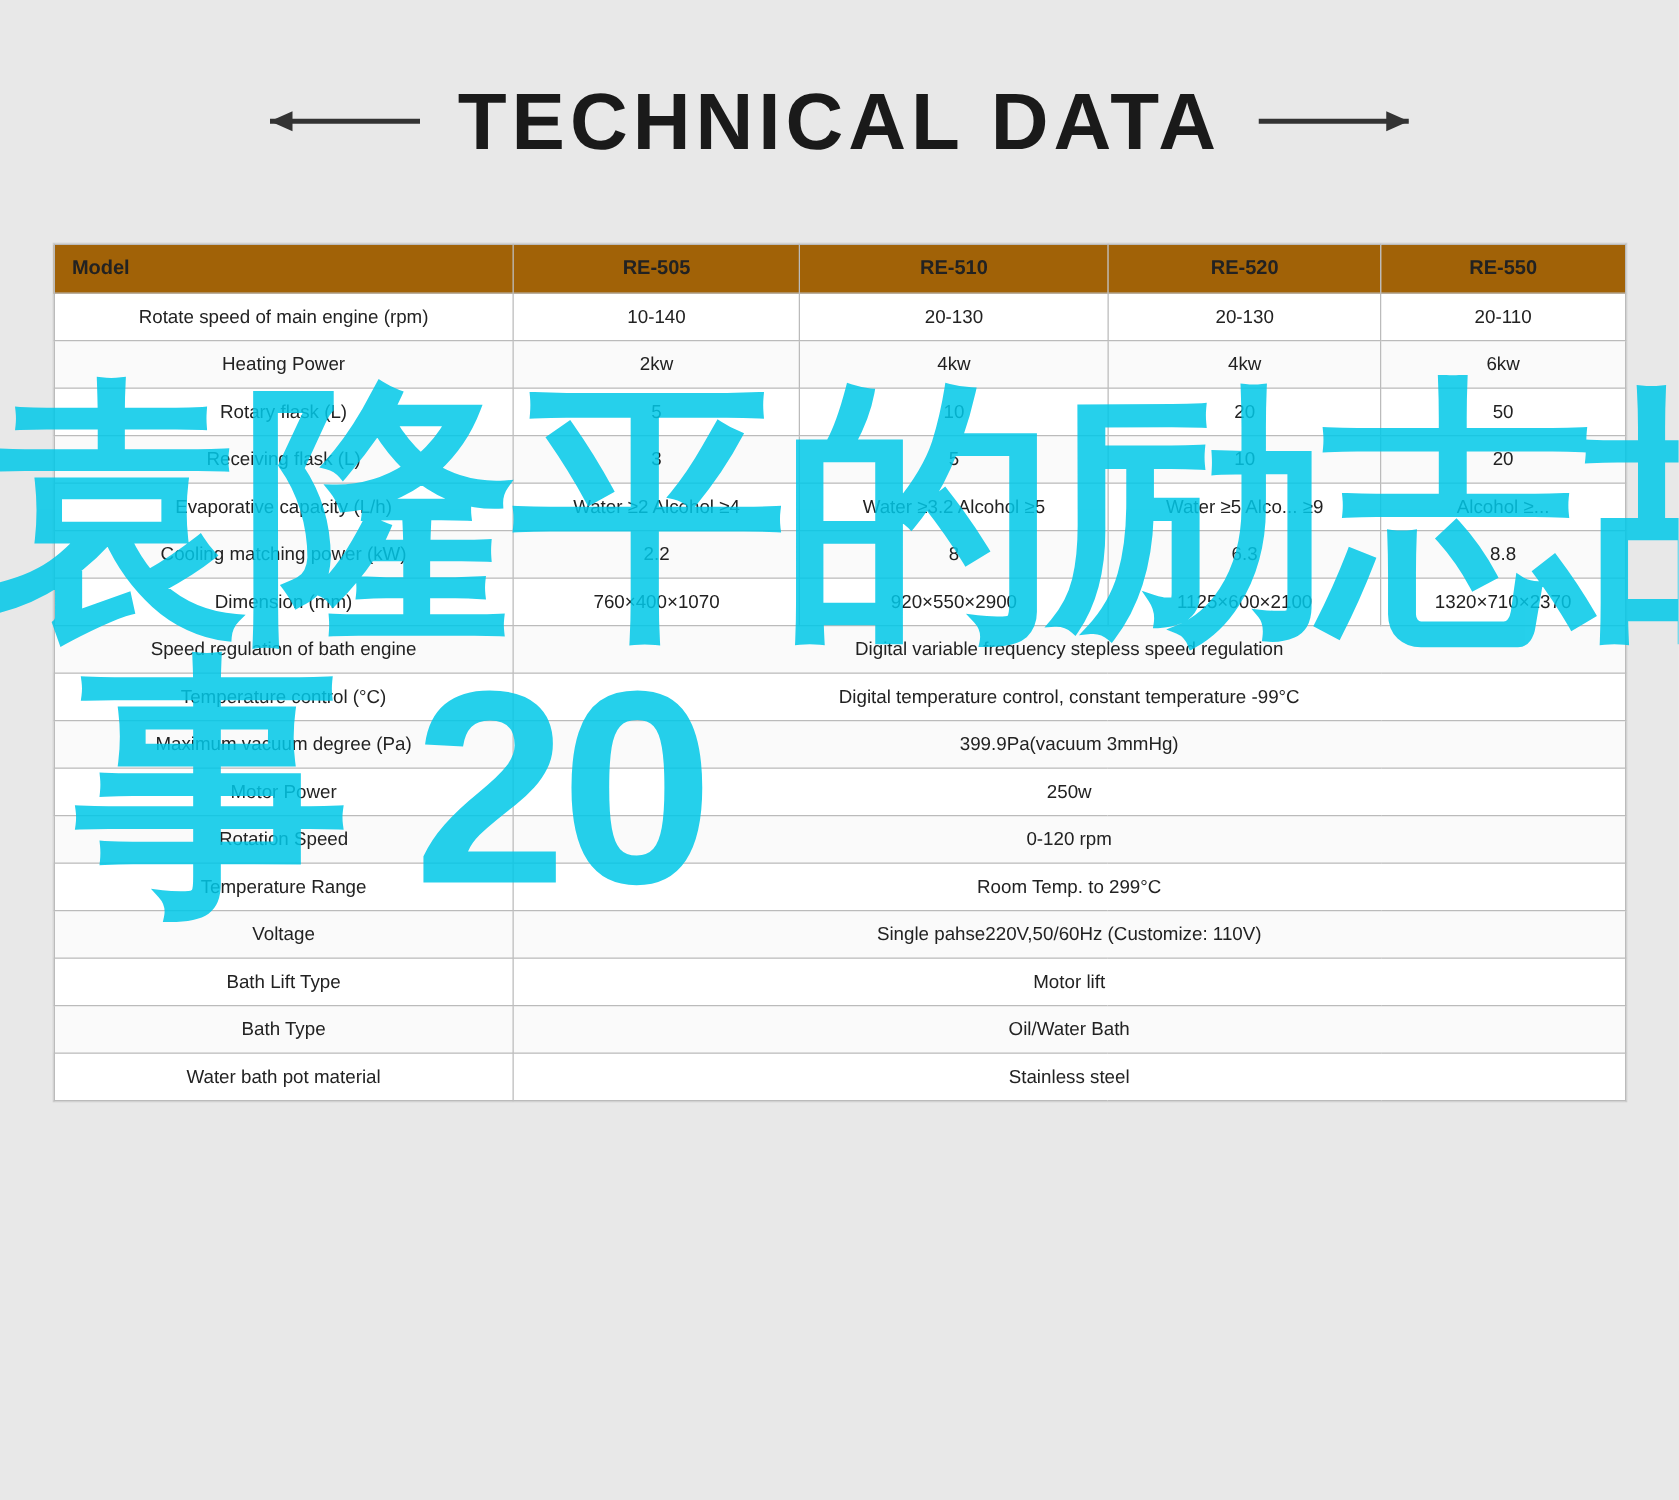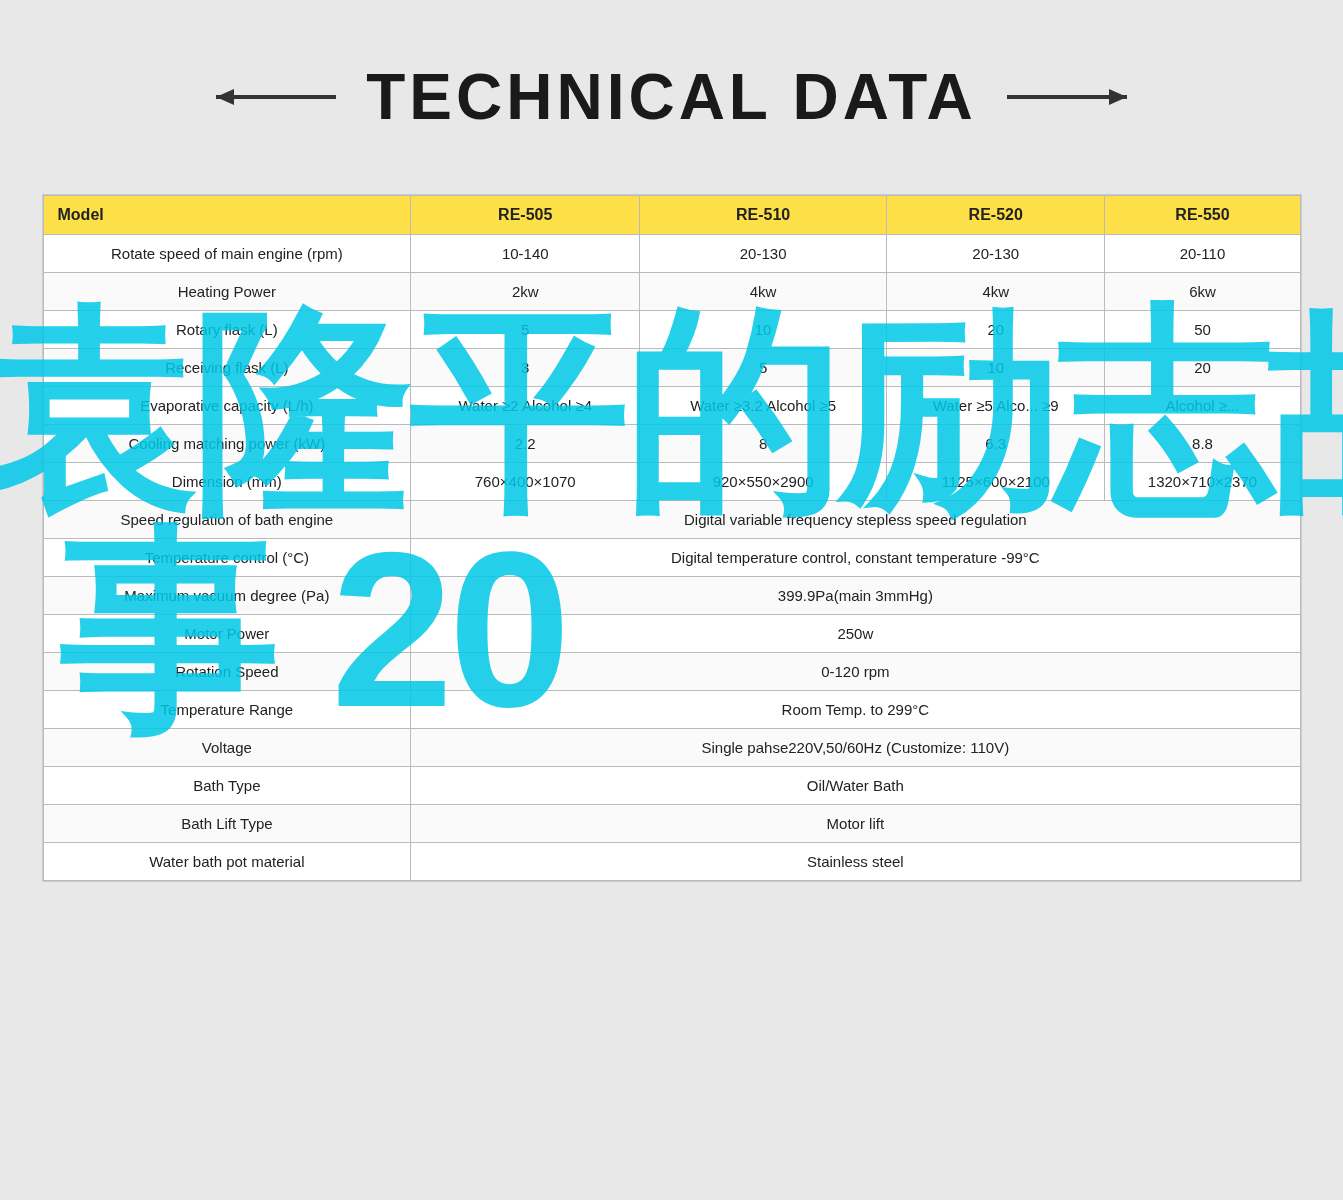--- a/index.html
+++ b/index.html
@@ -84,21 +84,21 @@
 
     th, td {
       border: 1px solid #bbb;
       padding: 10px 14px;
       text-align: center;
       color: #222;
     }
 
     thead th {
       font-weight: 700;
-      background: #fde047;
+      background: #a16207;
       font-size: 16px;
     }
 
     thead th:first-child {
       text-align: left;
     }
 
     tbody td:first-child {
       text-align: center;
       font-weight: 400;
@@ -219,45 +219,45 @@
           <tr>
             <td>Speed regulation of bath engine</td>
             <td colspan="4" class="merged-cell">Digital variable frequency stepless speed regulation</td>
           </tr>
           <tr>
             <td>Temperature control (°C)</td>
             <td colspan="4" class="merged-cell">Digital temperature control, constant temperature -99°C</td>
           </tr>
           <tr>
             <td>Maximum vacuum degree (Pa)</td>
-            <td colspan="4" class="merged-cell">399.9Pa(main 3mmHg)</td>
+            <td colspan="4" class="merged-cell">399.9Pa(vacuum 3mmHg)</td>
           </tr>
           <tr>
             <td>Motor Power</td>
             <td colspan="4" class="merged-cell">250w</td>
           </tr>
           <tr>
             <td>Rotation Speed</td>
             <td colspan="4" class="merged-cell">0-120 rpm</td>
           </tr>
           <tr>
             <td>Temperature Range</td>
             <td colspan="4" class="merged-cell">Room Temp. to 299°C</td>
           </tr>
           <tr>
             <td>Voltage</td>
             <td colspan="4" class="merged-cell">Single pahse220V,50/60Hz (Customize: 110V)</td>
           </tr>
           <tr>
+            <td>Bath Lift Type</td>
+            <td colspan="4" class="merged-cell">Motor lift</td>
+          </tr>
+          <tr>
             <td>Bath Type</td>
             <td colspan="4" class="merged-cell">Oil/Water Bath</td>
-          </tr>
-          <tr>
-            <td>Bath Lift Type</td>
-            <td colspan="4" class="merged-cell">Motor lift</td>
           </tr>
           <tr>
             <td>Water bath pot material</td>
             <td colspan="4" class="merged-cell">Stainless steel</td>
           </tr>
         </tbody>
     </table>
   </div>
 
   <div class="watermark">

